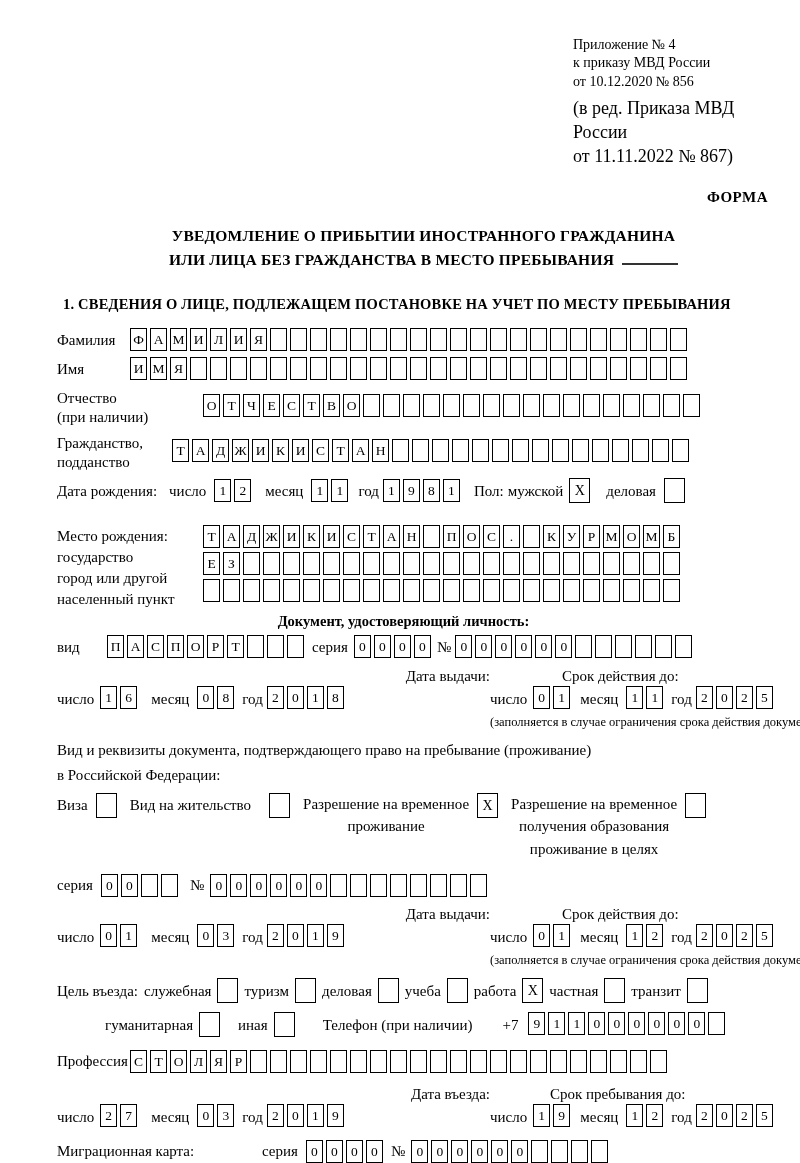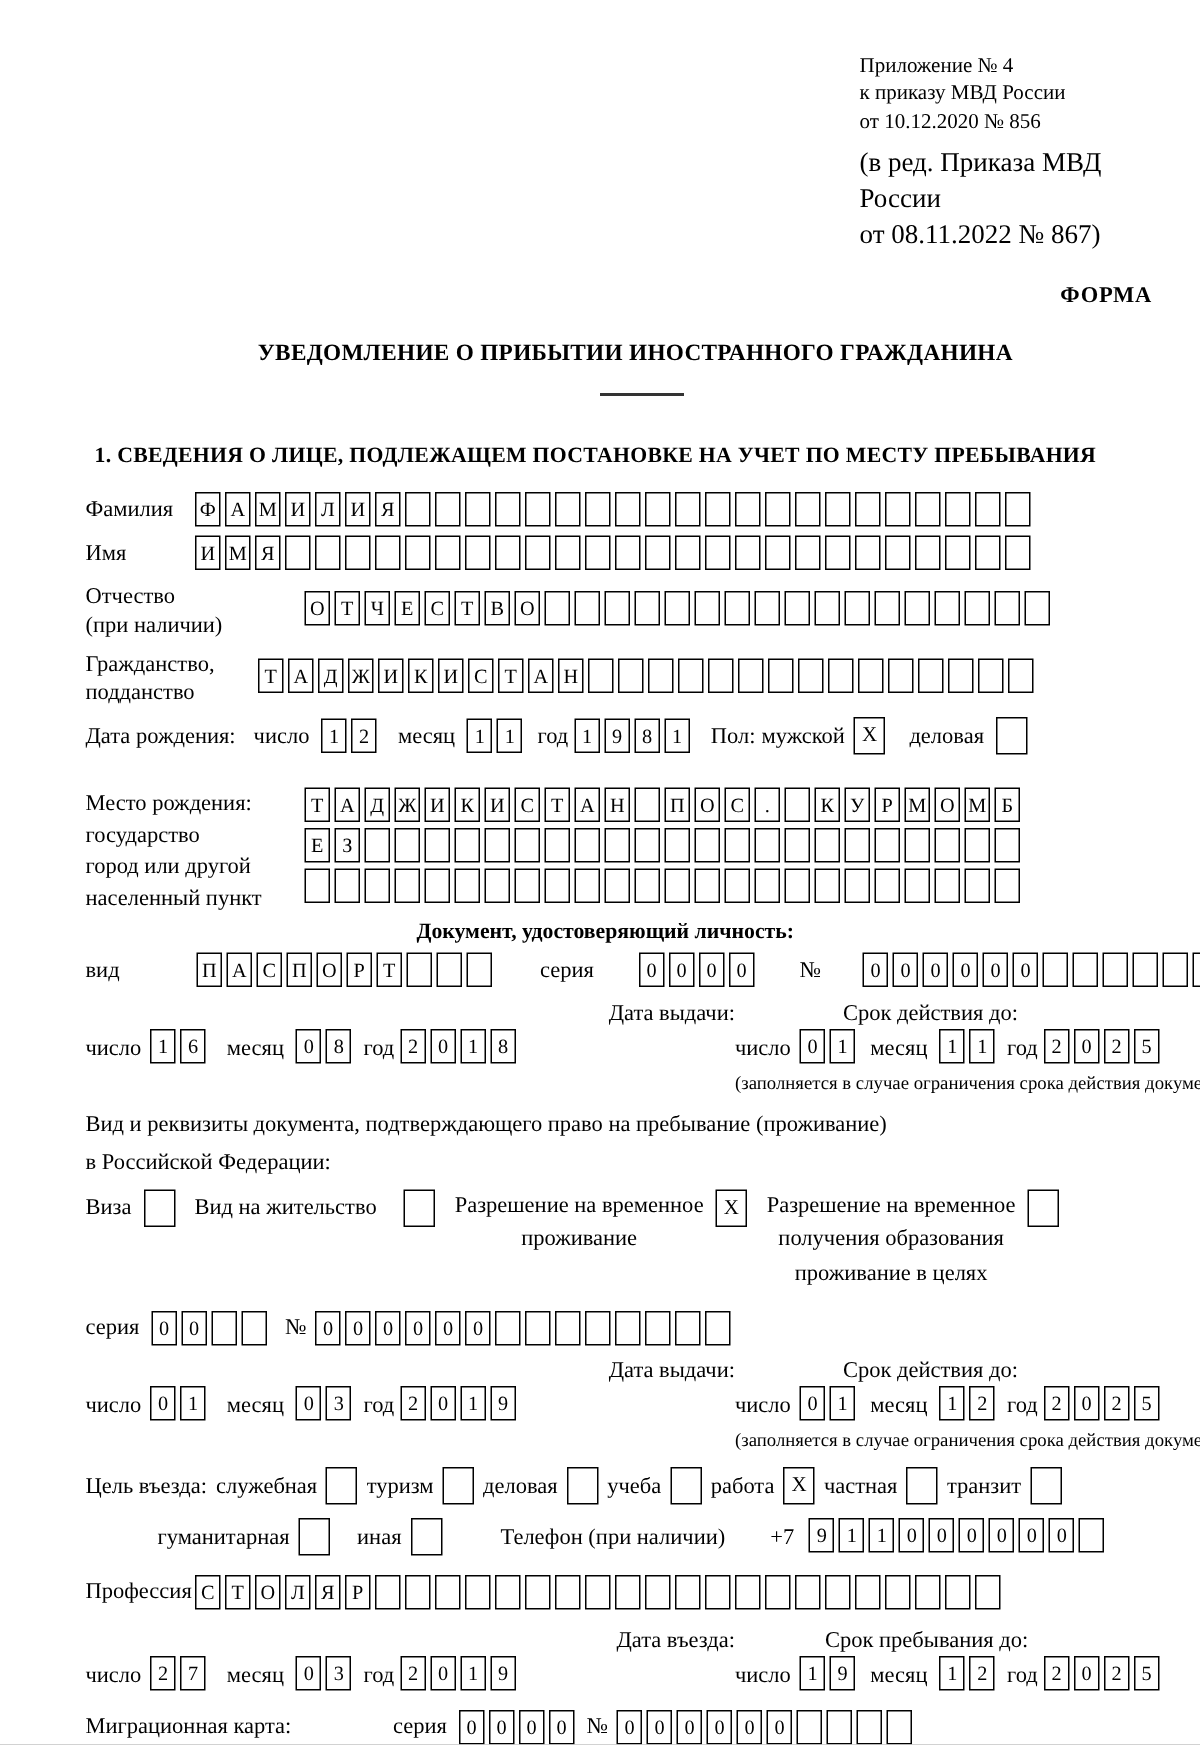--- a/index.html
+++ b/index.html
@@ -51,44 +51,44 @@
   .intro { line-height: 1.7; }
   .opts-row { display: flex; gap: 13px; align-items: flex-start; margin: 4px 0 12px; }
   .opt { display: flex; gap: 8px; align-items: flex-start; }
   .opt-lines { text-align: center; line-height: 1.5; }
 
   .purpose-row { display: flex; align-items: flex-start; gap: 6px; margin-top: 10px; }
   .purpose-row .lbl { line-height: 26px; }
 
   .ml4 { margin-left: 4px; } .ml6 { margin-left: 6px; } .ml8 { margin-left: 8px; }
   .ml10 { margin-left: 10px; } .ml12 { margin-left: 12px; } .ml14 { margin-left: 14px; }
-  .ml16 { margin-left: 16px; } .ml24 { margin-left: 24px; } .ml30 { margin-left: 33px; }
+  .ml16 { margin-left: 16px; } .ml24 { margin-left: 24px; } .ml30 { margin-left: 22px; }
   .ml48 { margin-left: 48px; }
   .mr4 { margin-right: 4px; } .mr6 { margin-right: 6px; } .mr8 { margin-right: 8px; }
 </style>
 </head>
 <body>
 
 <div class="page">
 
   <div class="hdr">
     <div>Приложение № 4</div>
     <div>к приказу МВД России</div>
     <div>от 10.12.2020 № 856</div>
     <div class="gap"></div>
     <div class="sub">(в ред. Приказа МВД России</div>
-    <div class="sub">от 08.11.2022 № 867)</div>
+    <div class="sub">от 11.11.2022 № 867)</div>
   </div>
 
   <div class="form-label">ФОРМА</div>
 
   <div class="title">
     <div>УВЕДОМЛЕНИЕ О ПРИБЫТИИ ИНОСТРАННОГО ГРАЖДАНИНА</div>
     <div>
-      <span class="blank-line"></span>
+      <span>ИЛИ ЛИЦА БЕЗ ГРАЖДАНСТВА В МЕСТО ПРЕБЫВАНИЯ</span><span class="blank-line"></span>
     </div>
   </div>
 
   <div class="sec-heading">1. СВЕДЕНИЯ О ЛИЦЕ, ПОДЛЕЖАЩЕМ ПОСТАНОВКЕ НА УЧЕТ ПО МЕСТУ ПРЕБЫВАНИЯ</div>
 
   <div class="row">
     <span class="lbl w73">Фамилия</span>
     <span class="boxes">
         <span class="cell">Ф</span>
         <span class="cell">А</span>
@@ -334,21 +334,21 @@
           <span class="cell"></span>
           <span class="cell"></span>
           <span class="cell"></span>
           <span class="cell"></span>
         </div>
     </span>
   </div>
 
   <div style="text-align:center; font-weight:bold; font-size:14.5px; margin:2px 40px 4px 0;">Документ, удостоверяющий личность:</div>
 
-  <div class="row" style="margin-bottom:4px;gap:24px;">
+  <div class="row" style="margin-bottom:4px;">
     <span class="lbl" style="width:50px; flex:0 0 50px;">вид</span>
     <span class="boxes">
         <span class="cell">П</span>
         <span class="cell">А</span>
         <span class="cell">С</span>
         <span class="cell">П</span>
         <span class="cell">О</span>
         <span class="cell">Р</span>
         <span class="cell">Т</span>
         <span class="cell"></span>

